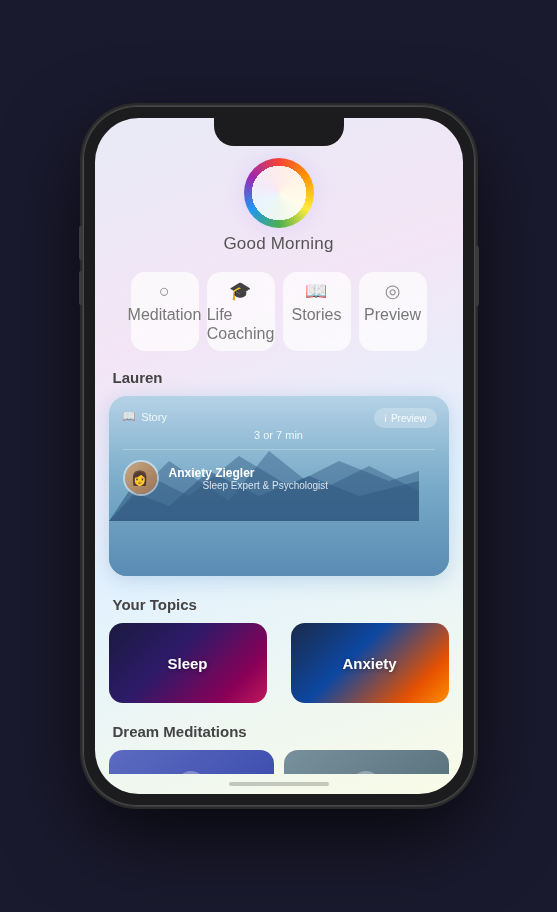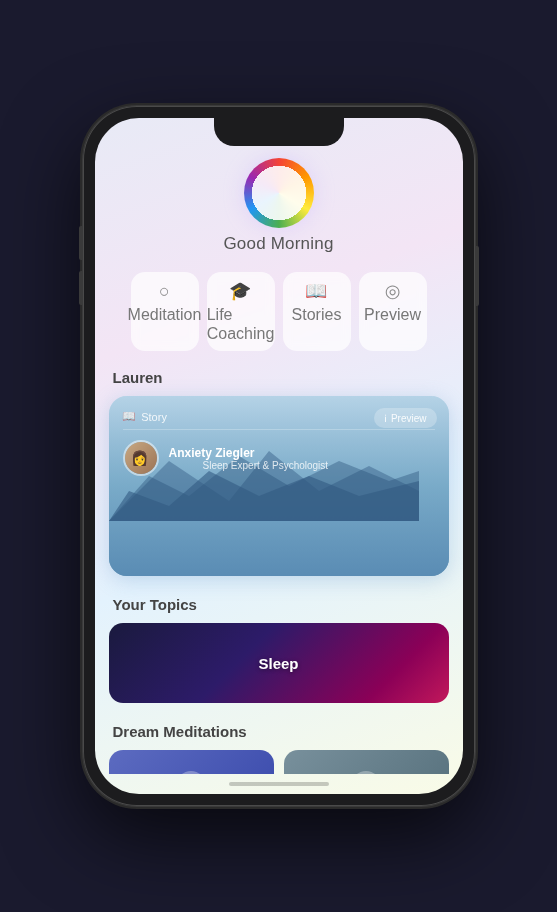--- a/index.html
+++ b/index.html
@@ -409,39 +409,43 @@
         <div class="preview-badge">
           <span>ℹ</span>
           <span>Preview</span>
         </div>
 
         <div class="today-card-content">
           <div class="story-label">
             <span>📖</span>
             <span>Story</span>
           </div>
+          <div class="card-duration">3 or 7 min</div>
           <div class="card-divider"></div>
           <div class="card-author">
             <div class="author-avatar">
               <div class="avatar-placeholder">👩</div>
             </div>
             <div class="author-info">
               <div class="author-name">Anxiety Ziegler</div>
               <div class="author-title">Sleep Expert &amp; Psychologist</div>
             </div>
           </div>
         </div>
       </div>
 
       <div class="section-heading">Your Topics</div>
 
       <div class="topics-grid">
         <div class="topic-card topic-sleep">
           <span class="topic-label">Sleep</span>
         </div>
+        <div class="topic-card topic-anxiety">
+          <span class="topic-label">Anxiety</span>
+        </div>
       </div>
 
       <div class="section-heading">Dream Meditations</div>
 
       <div class="sleep-meditation-row">
         <div class="meditation-card">
           <div class="meditation-play">▶</div>
         </div>
         <div class="meditation-card">
           <div class="meditation-play">▶</div>

